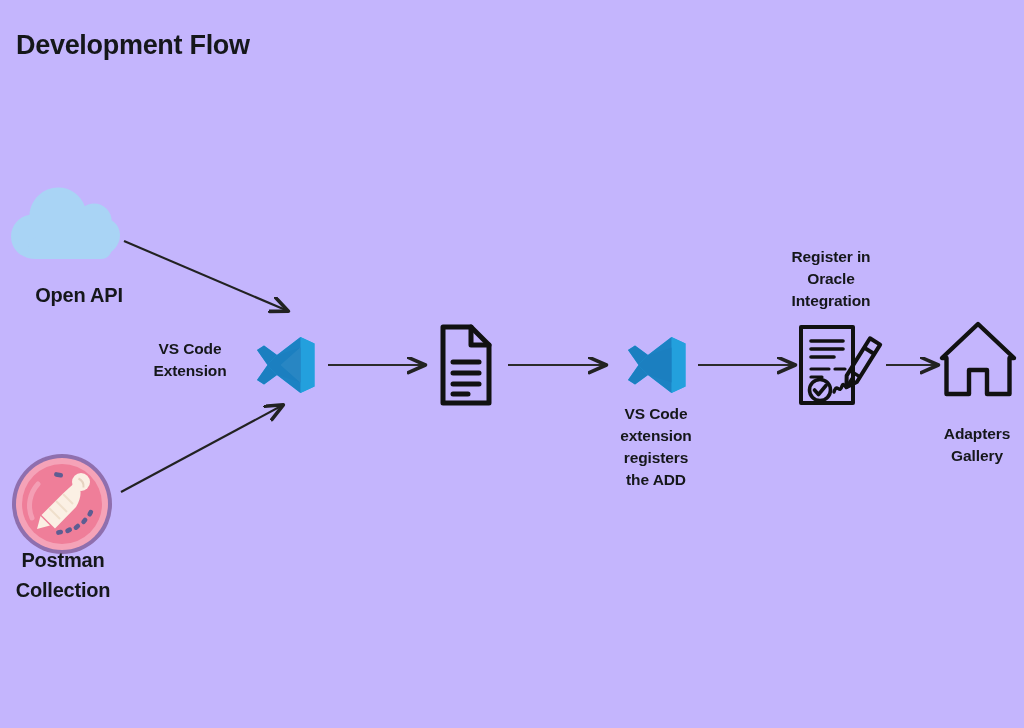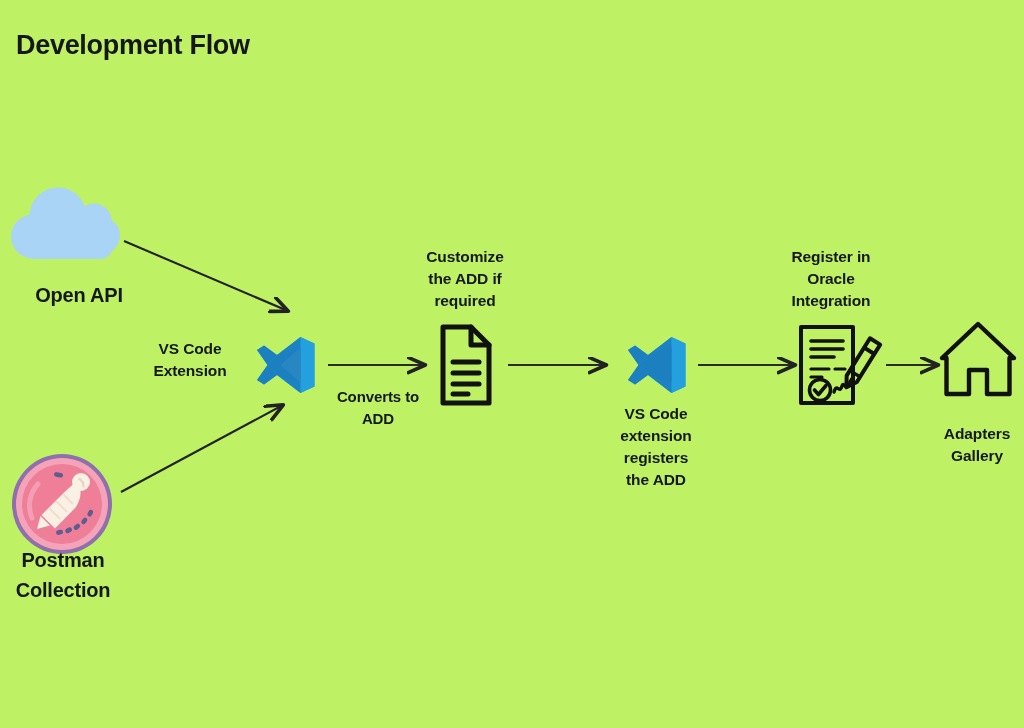--- a/index.html
+++ b/index.html
@@ -8,21 +8,21 @@
     background: #ffffff;
   }
   body {
     font-family: "Liberation Sans", sans-serif;
     -webkit-font-smoothing: antialiased;
   }
   #canvas {
     position: relative;
     width: 1024px;
     height: 728px;
-    background: #bef264;
+    background: #c4b5fd;
     overflow: hidden;
   }
   .abs { position: absolute; }
 
   
   #page-title {
     left: 16px;
     top: 30px;
     font-size: 27px;
     font-weight: bold;
@@ -155,26 +155,21 @@
                L3,16 L10,11.5 L23,21 Z" fill="#29a8e5"></path>
       <path d="M46.5,3 L60.5,9.5 L60.5,52.5 L46.5,59 L46.5,3 Z" fill="#23a0dd"></path>
       <path d="M46.5,13.5 L46.5,48.5 L23,41 L13.5,31 L23,21 Z" fill="#1b7fc0"></path>
       <path d="M3,16 L10,11.5 L23,21 L13.5,31 Z" fill="#1b7fc0"></path>
       <path d="M3,46 L10,50.5 L23,41 L13.5,31 Z" fill="#1b7fc0"></path>
       <path d="M46.5,3 L46.5,59 L23,41 L13.5,31 L23,21 Z" fill="#1b7fc0" opacity="0.92"></path>
       <path d="M46.5,13.2 L46.5,48.8 L26.5,31 Z" fill="#ffffff" opacity="0.06"></path>
     </svg>
   </div>
 
-  <div class="abs edge-label" style="left:318px; top:386px; width:120px;">Converts to
-ADD</div>
-
-  <div class="abs node-label" style="left:405px; top:246px; width:120px;">Customize
-the ADD if
-required</div>
+
 
   <div class="abs icon-box" style="left:438px; top:324px; width:54px; height:82px;">
     <svg viewBox="0 0 54 82" style="width:54px; height:82px;">
       <path d="M5,3 L33,3 L51,21 L51,79 L5,79 Z" fill="none" stroke="#111111" stroke-width="5" stroke-linejoin="round" stroke-linecap="round"></path>
       <path d="M33,3 L33,21 L51,21" fill="none" stroke="#111111" stroke-width="5" stroke-linejoin="round" stroke-linecap="round"></path>
       <g stroke="#111111" stroke-width="5" stroke-linecap="round">
         <line x1="15" y1="38" x2="41" y2="38"></line>
         <line x1="15" y1="49" x2="41" y2="49"></line>
         <line x1="15" y1="60" x2="41" y2="60"></line>
         <line x1="15" y1="70" x2="30" y2="70"></line>

